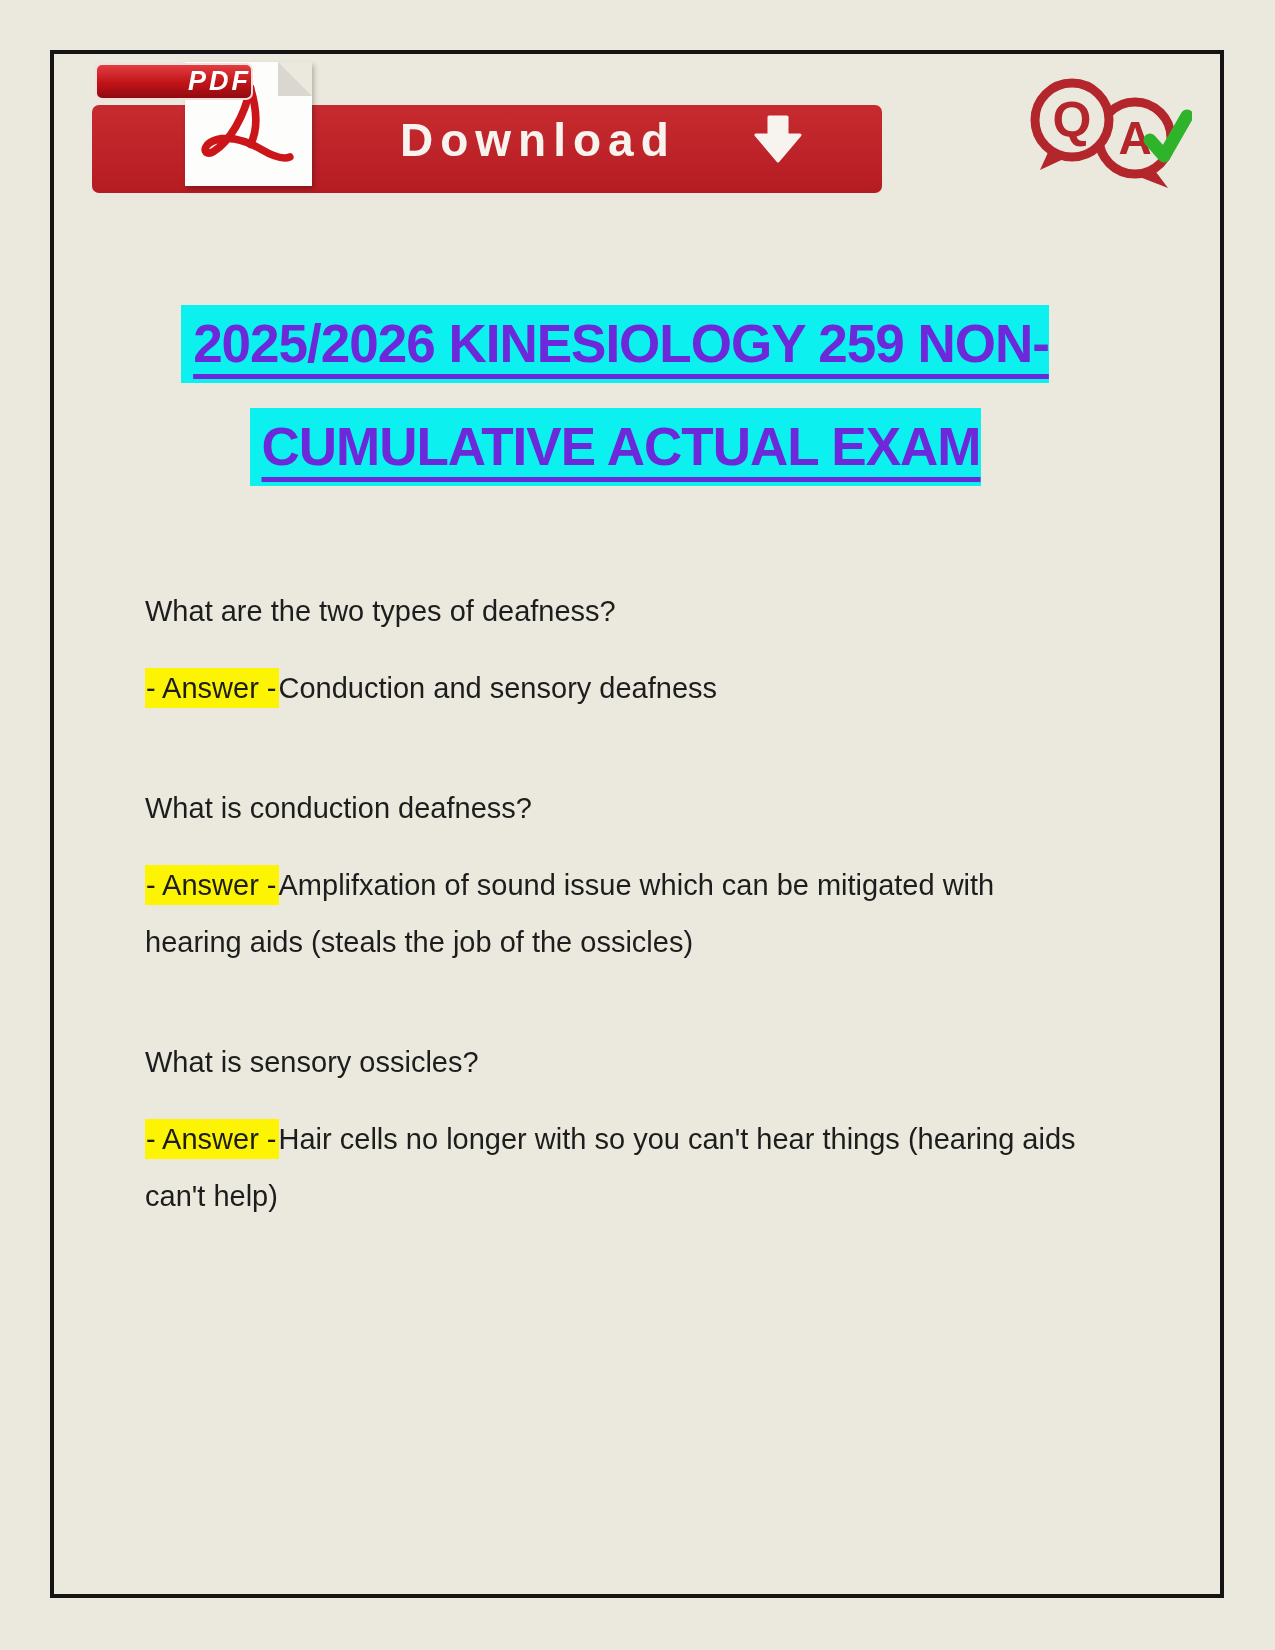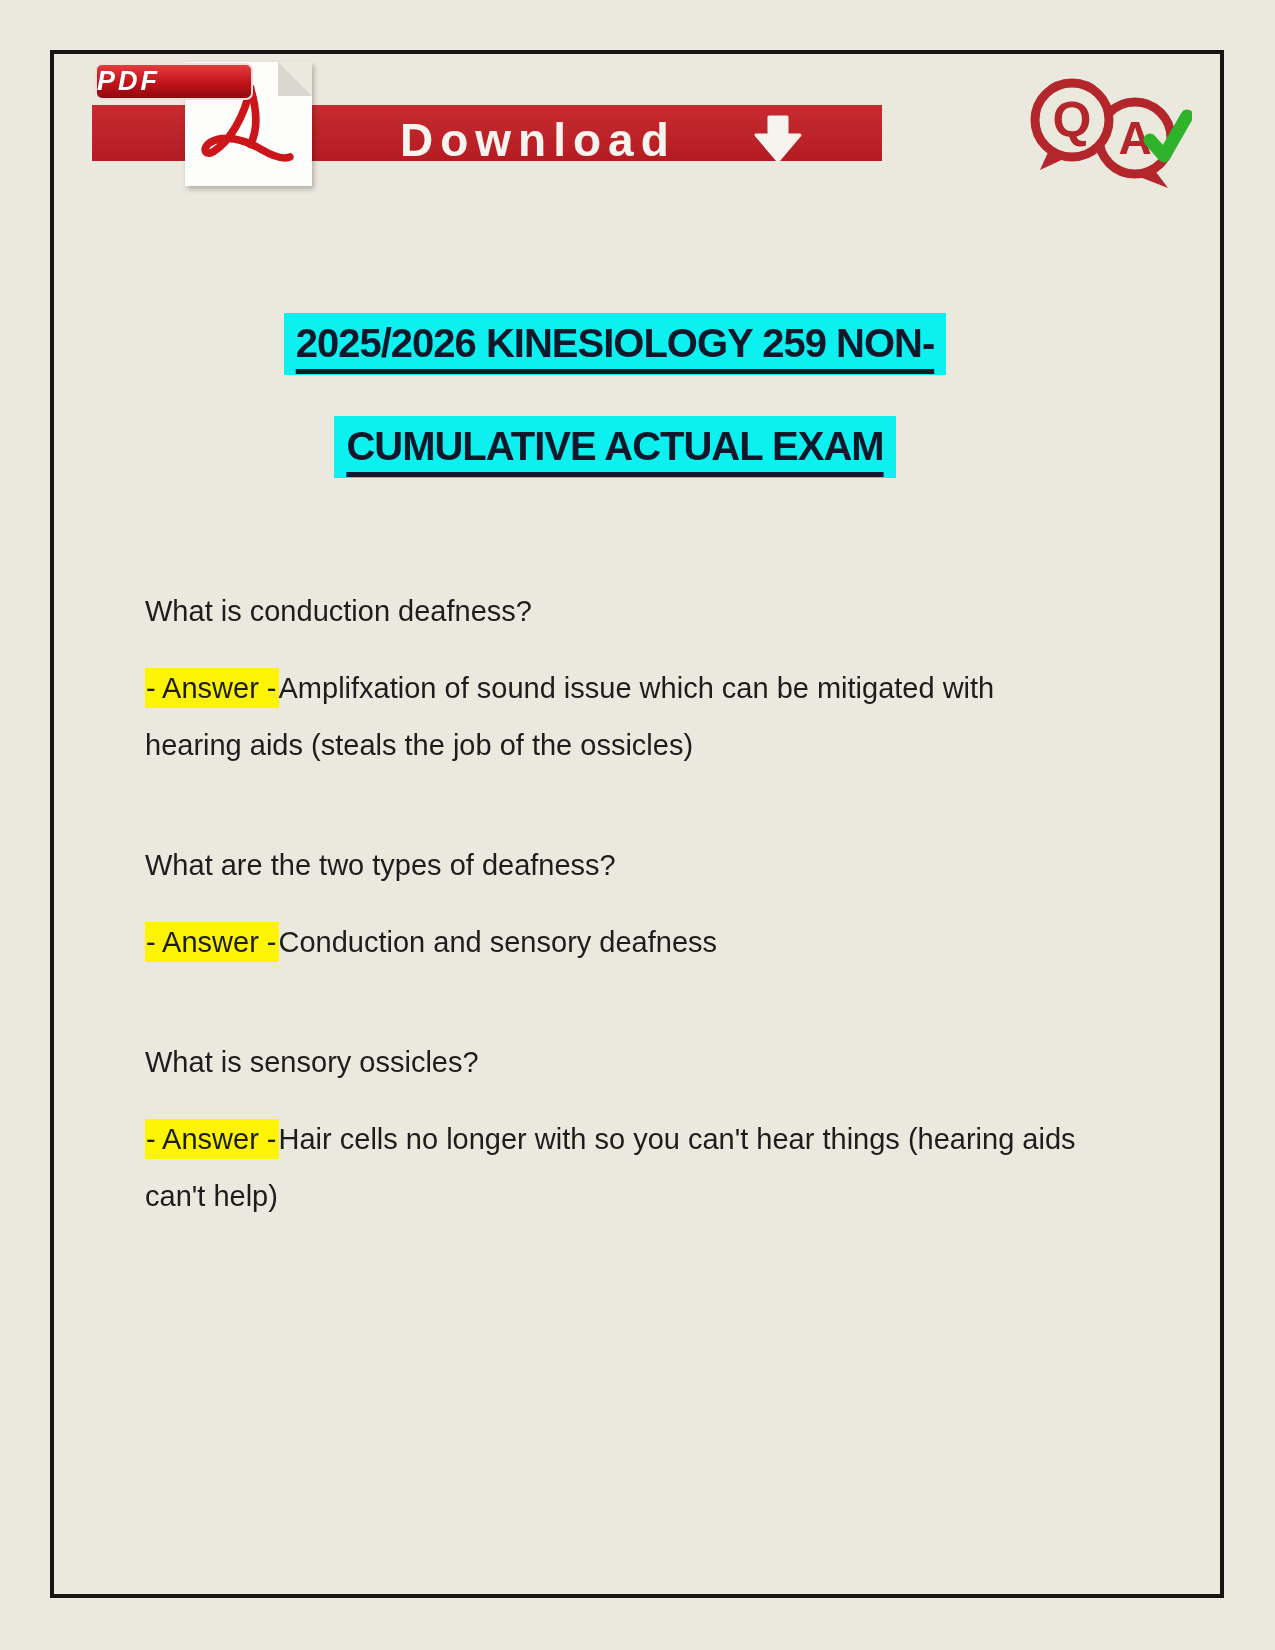--- a/index.html
+++ b/index.html
@@ -9,23 +9,24 @@
     background:#ebe9dd;
     font-family:"Liberation Sans", sans-serif;
     overflow:hidden;
   }
   .frame{
     position:absolute;left:50px;top:50px;width:1174px;height:1548px;
     box-sizing:border-box;border:4px solid #141414;
   }
   
   .dl-bar{
-    position:absolute;left:92px;top:105px;width:790px;height:56px;
+    position:absolute;left:92px;top:105px;width:790px;height:88px;
     background:linear-gradient(#c72b30,#b51c22);
     cursor:pointer;
+    border-radius:7px;
   }
   .dl-label{
     position:absolute;left:308px;top:8px;
     color:#f7f4ef;font-size:46px;font-weight:bold;letter-spacing:7px;
   }
   .dl-arrow{position:absolute;left:660px;top:10px;width:52px;height:48px;}
   .pdf-page{
     position:absolute;left:185px;top:62px;width:127px;height:124px;
     background:#fdfdfc;box-shadow:2px 3px 5px rgba(0,0,0,0.25);
   }
@@ -33,38 +34,38 @@
     content:"";position:absolute;top:0;right:0;
     border-style:solid;border-width:0 34px 34px 0;
     border-color:#ebe9dd #ebe9dd #d9d7d0 #d9d7d0;
   }
   .acro-swoosh{position:absolute;left:6px;top:22px;width:115px;height:96px;}
   .pdf-badge{
     position:absolute;left:95px;top:63px;width:158px;height:37px;
     box-sizing:border-box;border-radius:7px;
     background:linear-gradient(#e23d40 0%,#c01318 55%,#8f0b0f 100%);
     border:2px solid #f3dede;
-    display:flex;align-items:center;justify-content:flex-start;
+    display:flex;align-items:center;justify-content:flex-end;
   }
   .pdf-badge span{
     color:#ffffff;font-size:27px;font-weight:bold;font-style:italic;letter-spacing:3px;
   }
   
   .qa-logo{position:absolute;left:1022px;top:78px;width:170px;height:112px;}
   
   .content{position:absolute;left:145px;top:0;width:940px;}
   .title-block{margin-top:292px;}
   .title-line{
     height:103px;display:flex;align-items:center;justify-content:center;
     margin:0;
   }
   .title-line span{
-    font-size:40px;font-weight:bold;letter-spacing:-1px;color:#0f172a;
+    font-size:53px;font-weight:bold;letter-spacing:-1px;color:#6d28d9;
     background:#0cf0f0;
-    padding:8px 12px 9px 12px;white-space:nowrap;
+    padding:8px 0 9px 12px;white-space:nowrap;
     text-decoration:underline;text-decoration-thickness:5px;text-underline-offset:12px;
   }
   
   .qa-section{margin-top:96px;}
   .qa-item{margin-bottom:74px;}
   .question{
     font-size:29px;color:#1d1d1d;margin:0 0 32px 0;line-height:34px;
   }
   .answer{
     font-size:29px;color:#1d1d1d;margin:0;line-height:57px;
@@ -117,27 +118,27 @@
         <span>2025/2026 KINESIOLOGY 259 NON-</span>
       </p>
       <p class="title-line">
         <span>CUMULATIVE ACTUAL EXAM</span>
       </p>
     </div>
 
     <div class="qa-section">
 
       <div class="qa-item">
-        <p class="question">What is conduction deafness?</p>
-        <p class="answer"><span class="hl">- Answer -</span><span>Amplifxation of sound issue which can be mitigated with hearing aids (steals the job of the ossicles)</span></p>
+        <p class="question">What are the two types of deafness?</p>
+        <p class="answer"><span class="hl">- Answer -</span><span>Conduction and sensory deafness</span></p>
       </div>
 
       <div class="qa-item">
-        <p class="question">What are the two types of deafness?</p>
-        <p class="answer"><span class="hl">- Answer -</span><span>Conduction and sensory deafness</span></p>
+        <p class="question">What is conduction deafness?</p>
+        <p class="answer"><span class="hl">- Answer -</span><span>Amplifxation of sound issue which can be mitigated with hearing aids (steals the job of the ossicles)</span></p>
       </div>
 
       <div class="qa-item">
         <p class="question">What is sensory ossicles?</p>
         <p class="answer"><span class="hl">- Answer -</span><span>Hair cells no longer with so you can't hear things (hearing aids can't help)</span></p>
       </div>
 
     </div>
   </div>
 </div>

